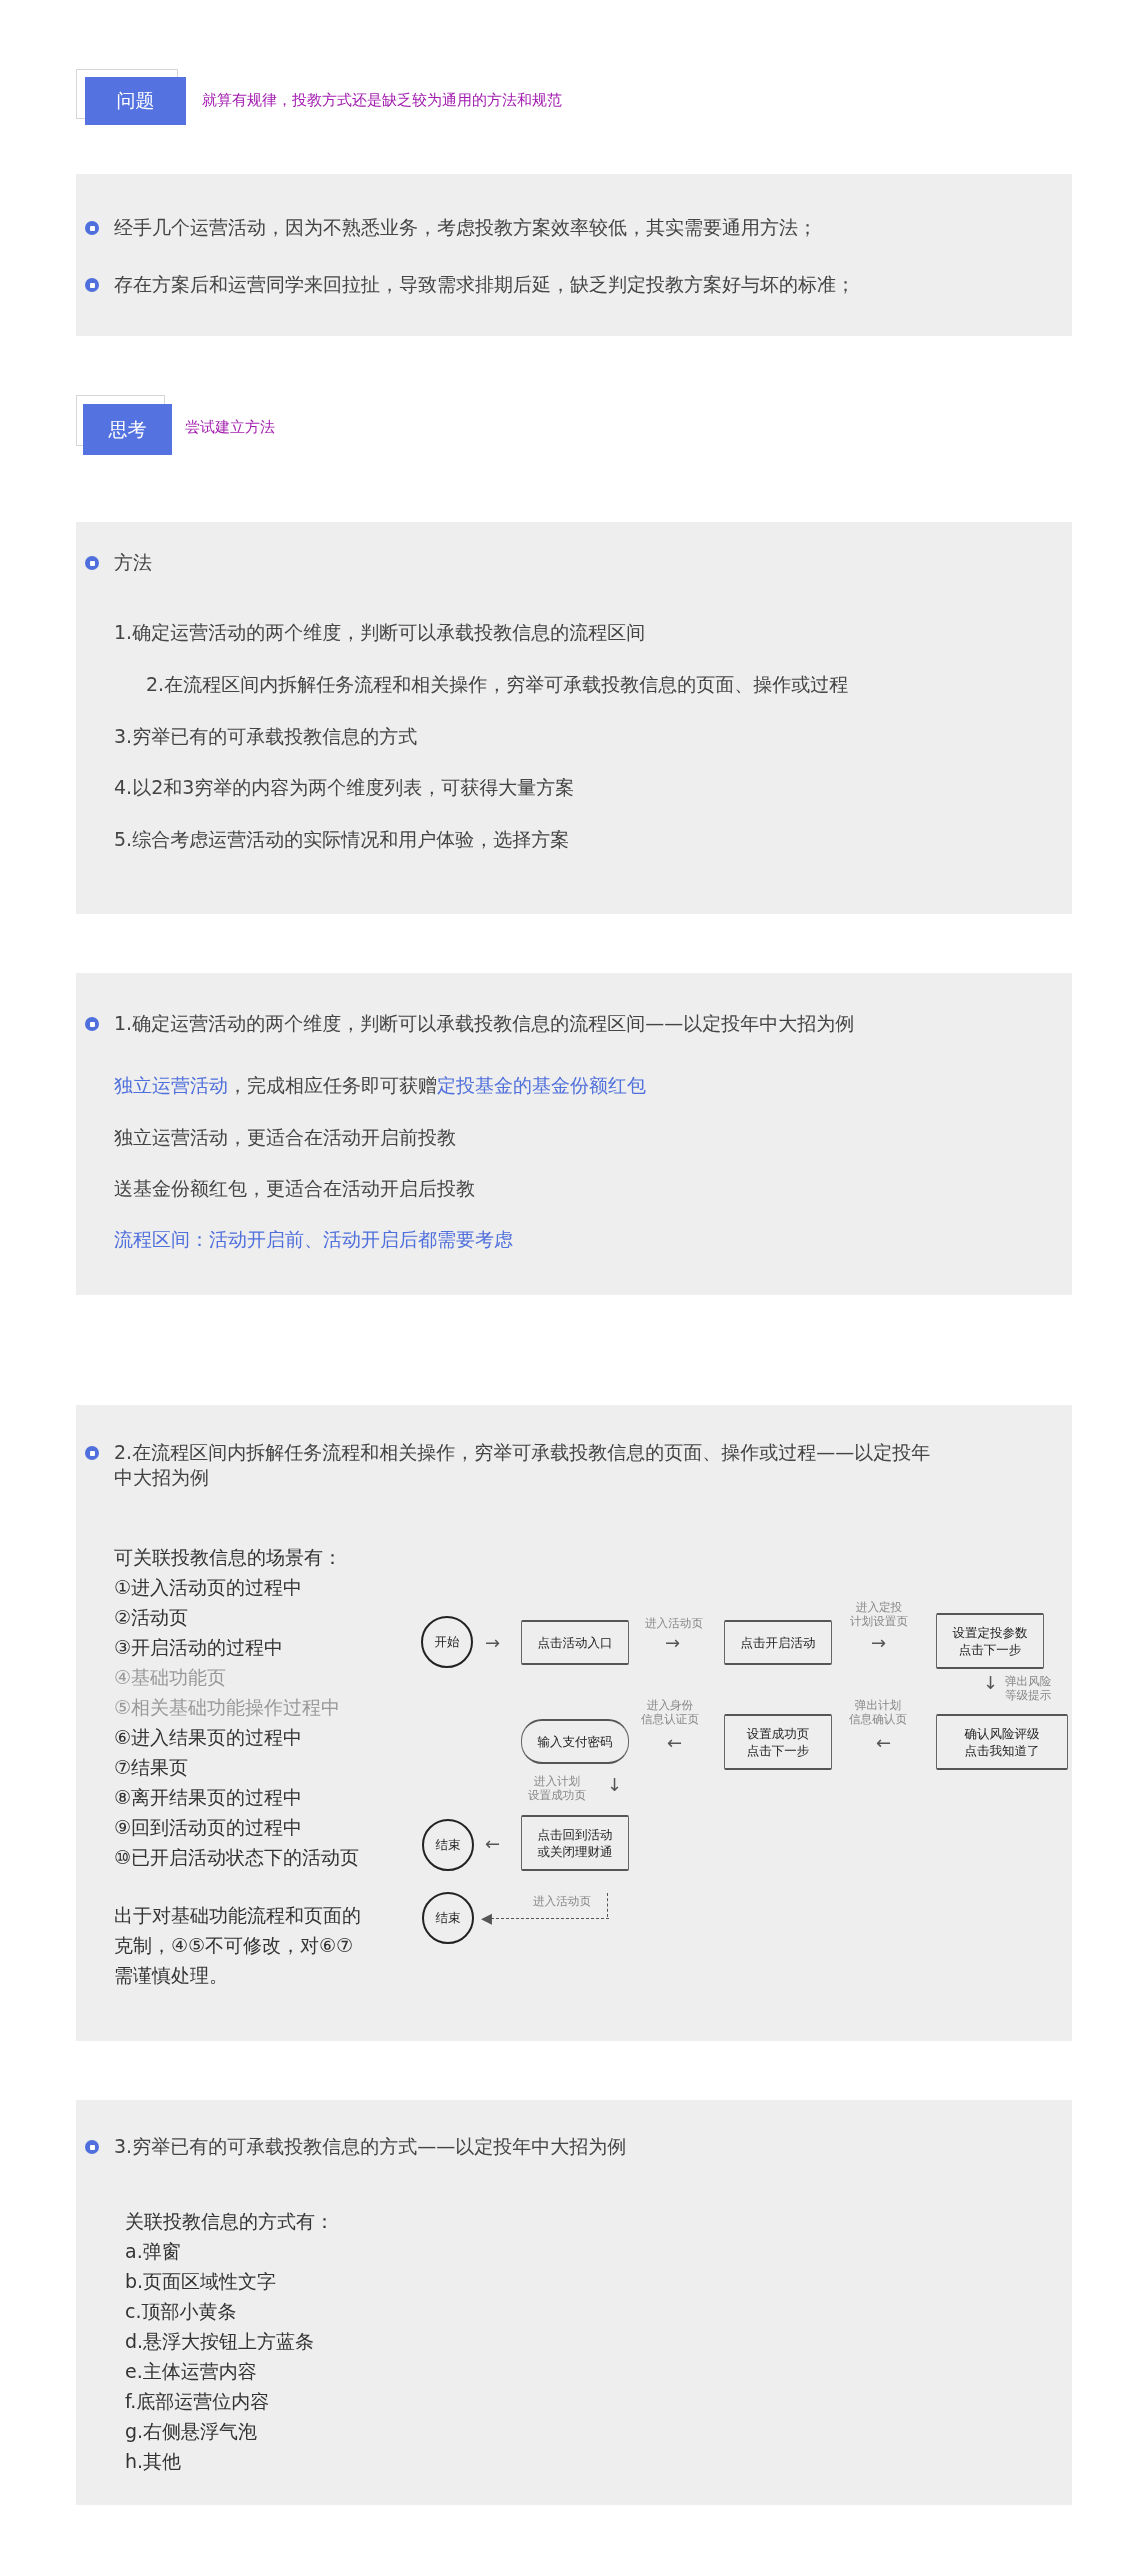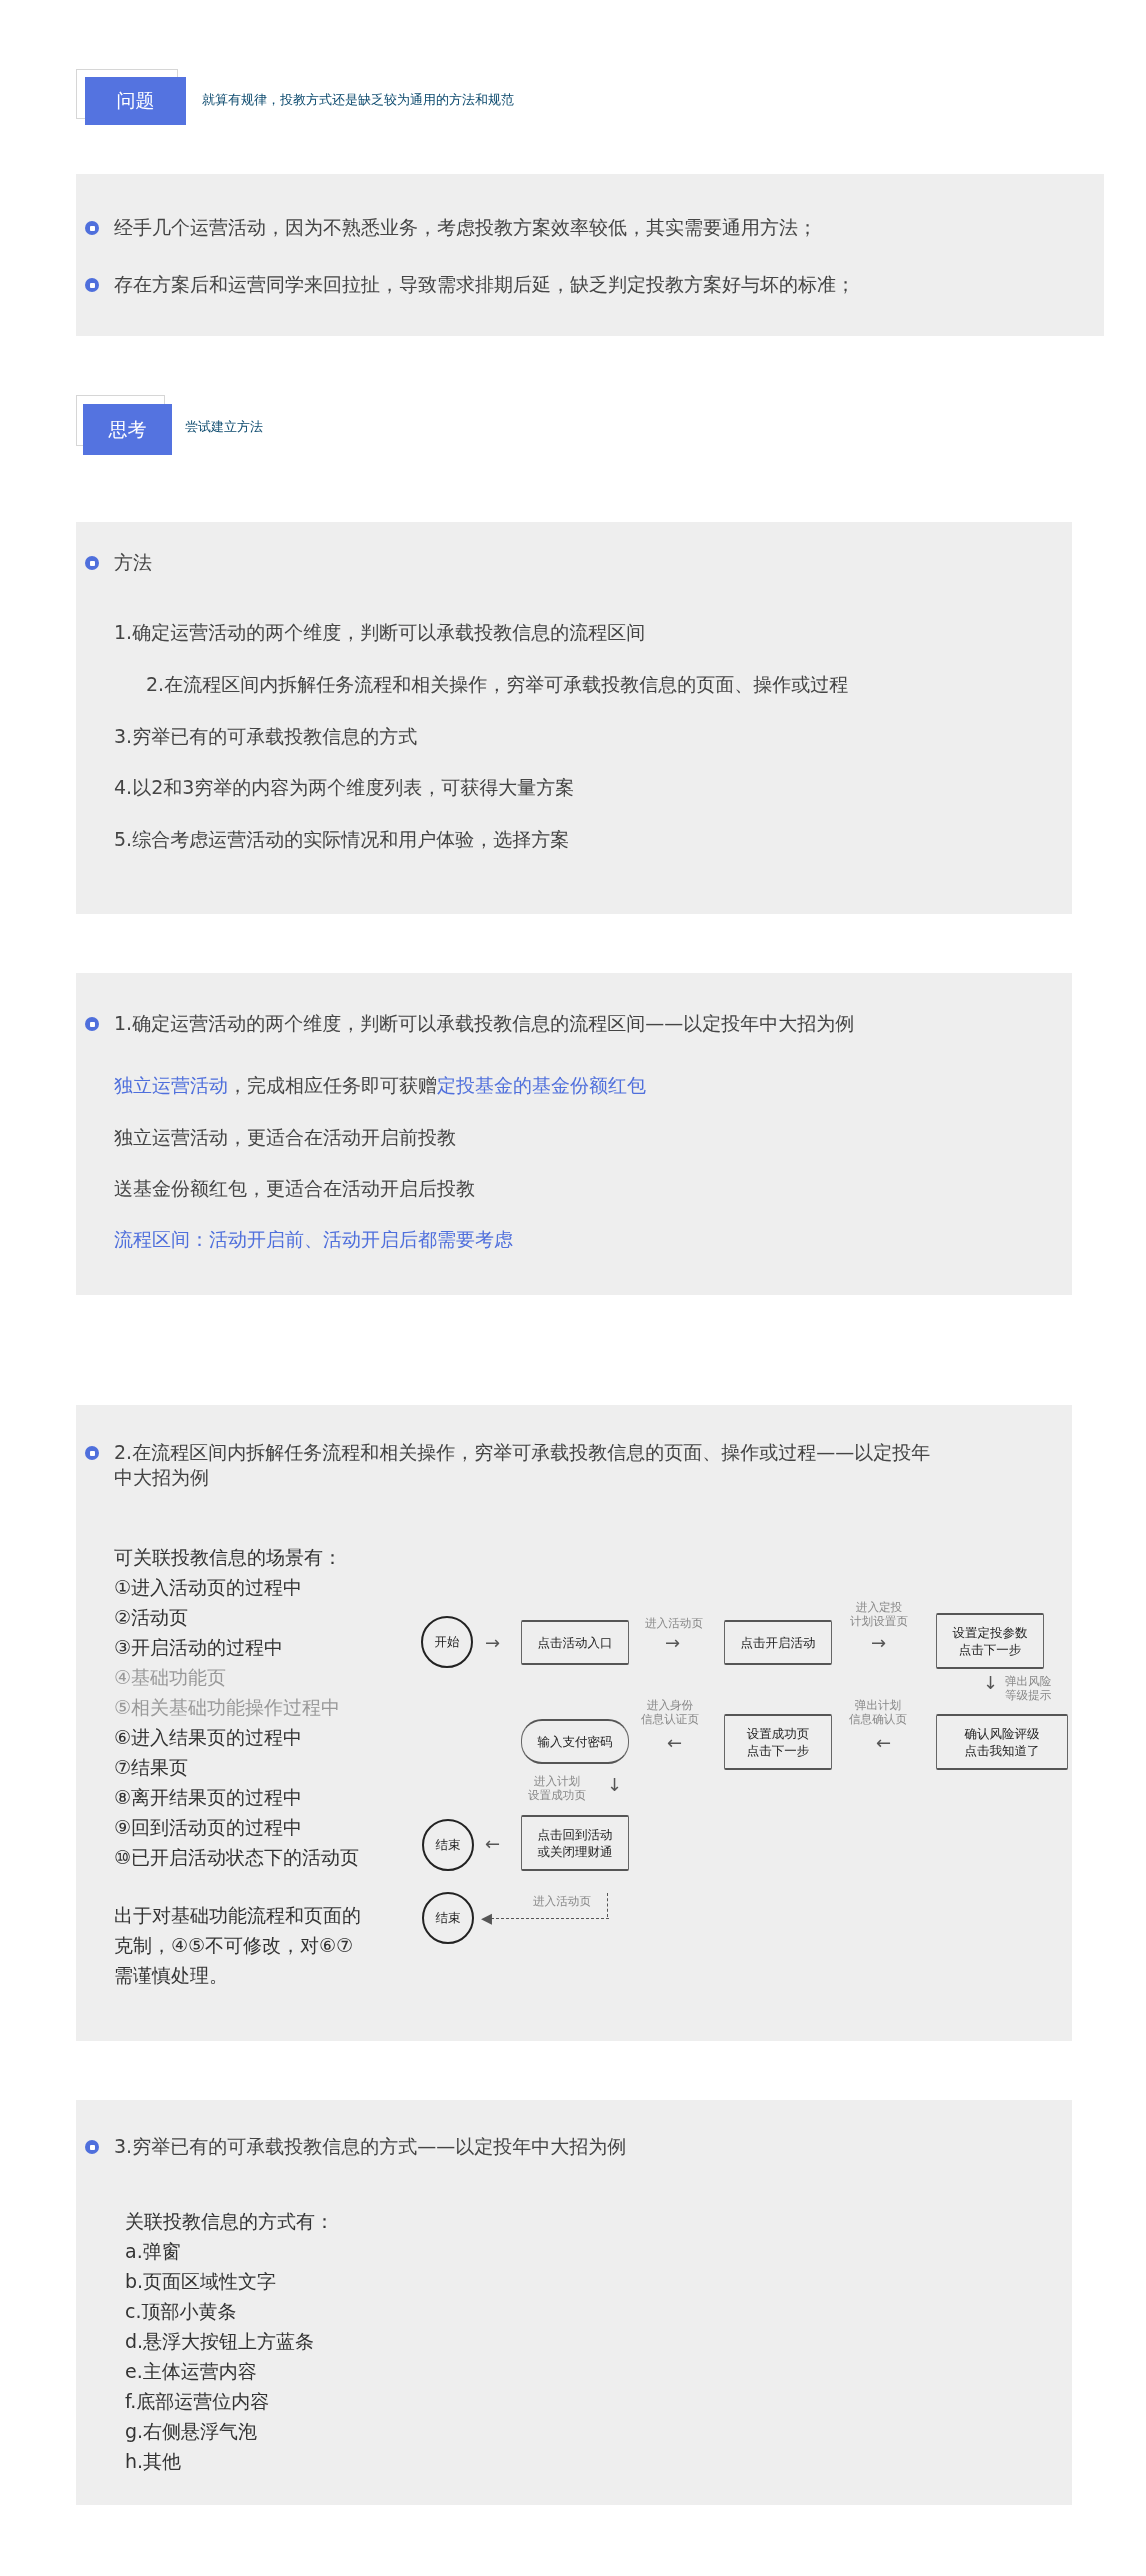--- a/index.html
+++ b/index.html
@@ -9,21 +9,21 @@
     color: #333333;
   }
 
   
   .tag-outline { position: absolute; border: 1.8px solid #d6d6d6; background: #ffffff; box-sizing: border-box; }
   .tag-fill {
     position: absolute; background: #5473e0; color: #ffffff;
     font-size: 19px; display: flex; align-items: center; justify-content: center;
     box-sizing: border-box;
   }
-  .tag-title { position: absolute; font-size: 13px; color: #0c4a6e; white-space: nowrap; }
+  .tag-title { position: absolute; font-size: 15px; color: #a21caf; white-space: nowrap; }
 
   
   .panel { position: absolute; left: 76px; width: 996px; background: #eeeeee; }
 
   .bullet {
     position: absolute; width: 14.3px; height: 14.3px; border-radius: 50%;
     background: #4f6fdc; box-sizing: border-box;
   }
   .bullet::after {
     content: ""; position: absolute; left: 4.5px; top: 4.5px; width: 5.4px; height: 5.4px;
@@ -54,21 +54,21 @@
   .flabel { position: absolute; font-size: 11.6px; line-height: 14.3px; color: #888; text-align: center; white-space: nowrap; }
   .arrow { position: absolute; color: #555; font-size: 18px; line-height: 18px; }
 </style>
 </head>
 <body>
 
 <div class="tag-outline" style="left:76px;top:69px;width:102px;height:50px;"></div>
 <div class="tag-fill" style="left:85px;top:77px;width:101px;height:48px;">问题</div>
 <div class="tag-title" style="left:202px;top:91px;">就算有规律，投教方式还是缺乏较为通用的方法和规范</div>
 
-<div class="panel" style="top:174px;height:162px;padding-left:32px;">
+<div class="panel" style="top:174px;height:162px;">
   <div class="bullet" style="left:9px;top:47px;"></div>
   <div class="line" style="left:38px;top:41px;">经手几个运营活动，因为不熟悉业务，考虑投教方案效率较低，其实需要通用方法；</div>
   <div class="bullet" style="left:9px;top:104px;"></div>
   <div class="line" style="left:38px;top:98px;">存在方案后和运营同学来回拉扯，导致需求排期后延，缺乏判定投教方案好与坏的标准；</div>
 </div>
 
 <div class="tag-outline" style="left:76px;top:395px;width:89px;height:51px;"></div>
 <div class="tag-fill" style="left:83px;top:404px;width:89px;height:51px;">思考</div>
 <div class="tag-title" style="left:185px;top:418px;">尝试建立方法</div>
 

